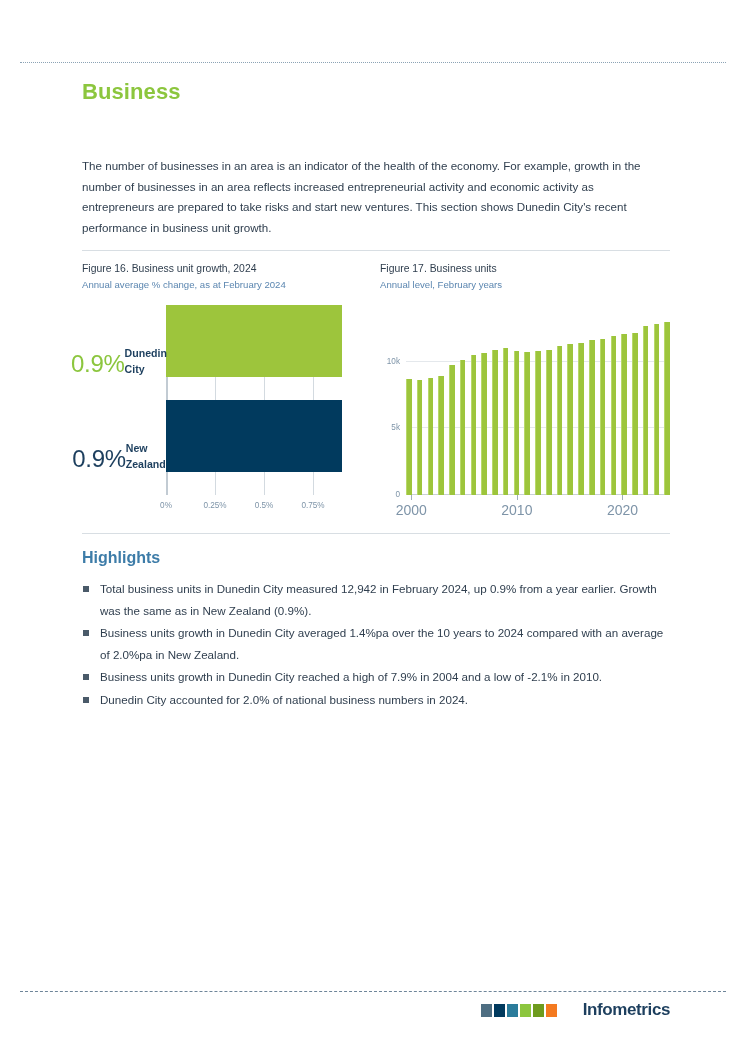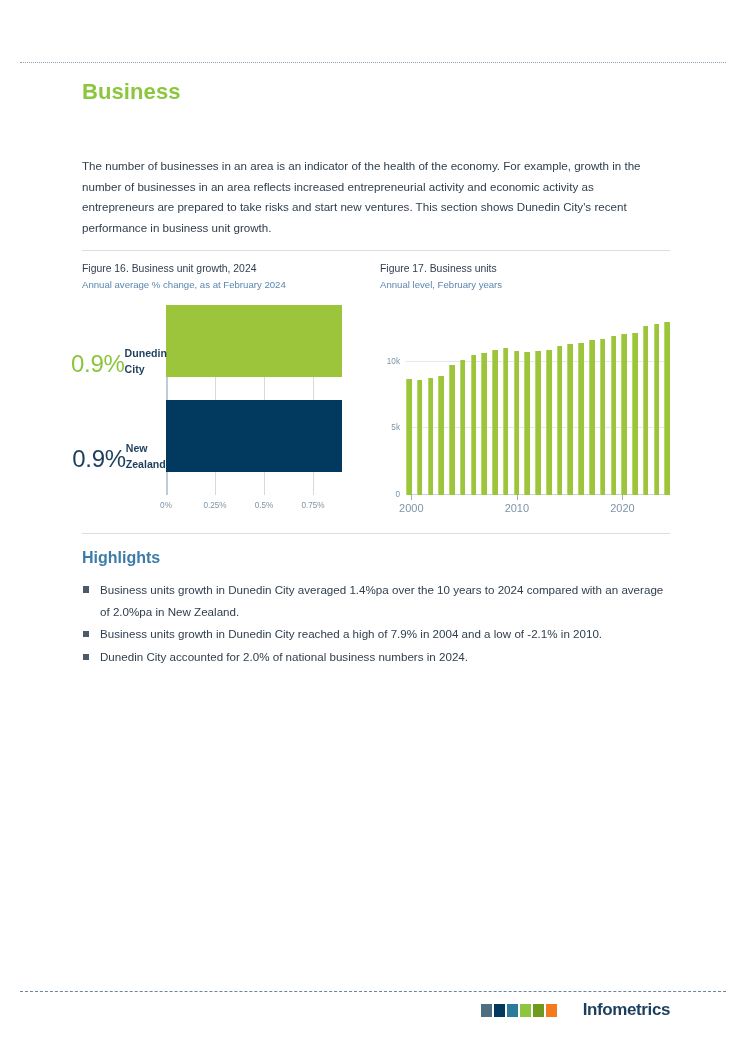--- a/index.html
+++ b/index.html
@@ -233,21 +233,21 @@
   .col-xtick-mark {
     position: absolute;
     top: 0;
     width: 1px;
     height: 5px;
     background: #9FAEBB;
   }
   .col-xtick {
     position: absolute;
     top: 7px;
-    font-size: 11px;
+    font-size: 14px;
     color: #7E94A8;
     transform: translateX(-50%);
     white-space: nowrap;
   }
 
   .figs-divider-bottom {
     position: absolute;
     left: 82px;
     right: 76px;
     top: 533px;
@@ -416,21 +416,21 @@
         <div class="col-xtick" style="left: 42%;">2010</div>
         <div class="col-xtick-mark" style="left: 82%;"></div>
         <div class="col-xtick" style="left: 82%;">2020</div>
       </div>
   </div>
 
   <div class="figs-divider-bottom"></div>
 
   <h3 class="highlights-title">Highlights</h3>
   <div class="highlights-list" id="highlights-list">
-      <div class="hl-item"><span class="hl-bullet"></span></div>
+      <div class="hl-item"><span class="hl-bullet"></span><span>Total business units in Dunedin City measured 12,942 in February 2024, up 0.9% from a year earlier. Growth was the same as in New Zealand (0.9%).</span></div>
       <div class="hl-item"><span class="hl-bullet"></span><span>Business units growth in Dunedin City averaged 1.4%pa over the 10 years to 2024 compared with an average of 2.0%pa in New Zealand.</span></div>
       <div class="hl-item"><span class="hl-bullet"></span><span>Business units growth in Dunedin City reached a high of 7.9% in 2004 and a low of -2.1% in 2010.</span></div>
       <div class="hl-item"><span class="hl-bullet"></span><span>Dunedin City accounted for 2.0% of national business numbers in 2024.</span></div>
     </div>
 
   <div class="footer-rule"></div>
   <div class="footer-logo">
     <div class="logo-squares" id="logo-squares">
         <span class="logo-sq" style="background: rgb(78, 110, 130);"></span>
         <span class="logo-sq" style="background: rgb(1, 58, 94);"></span>

